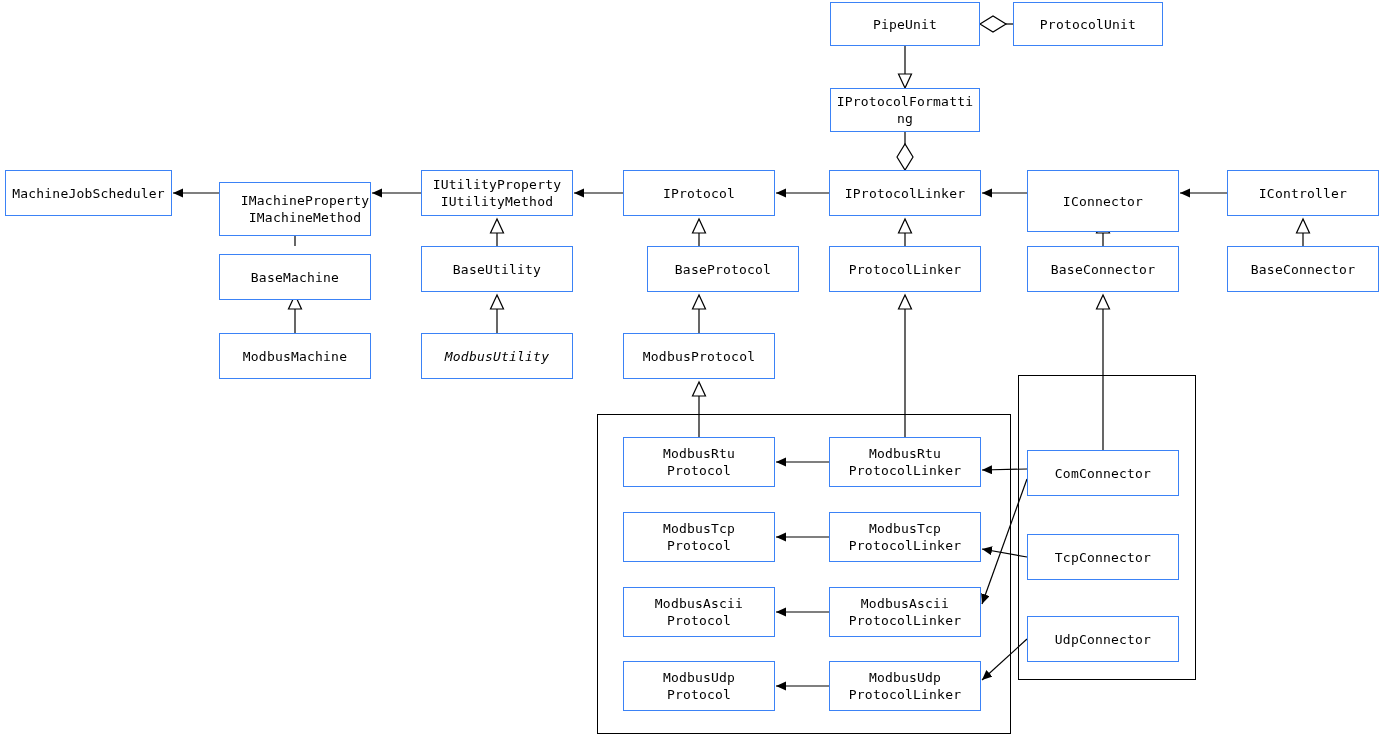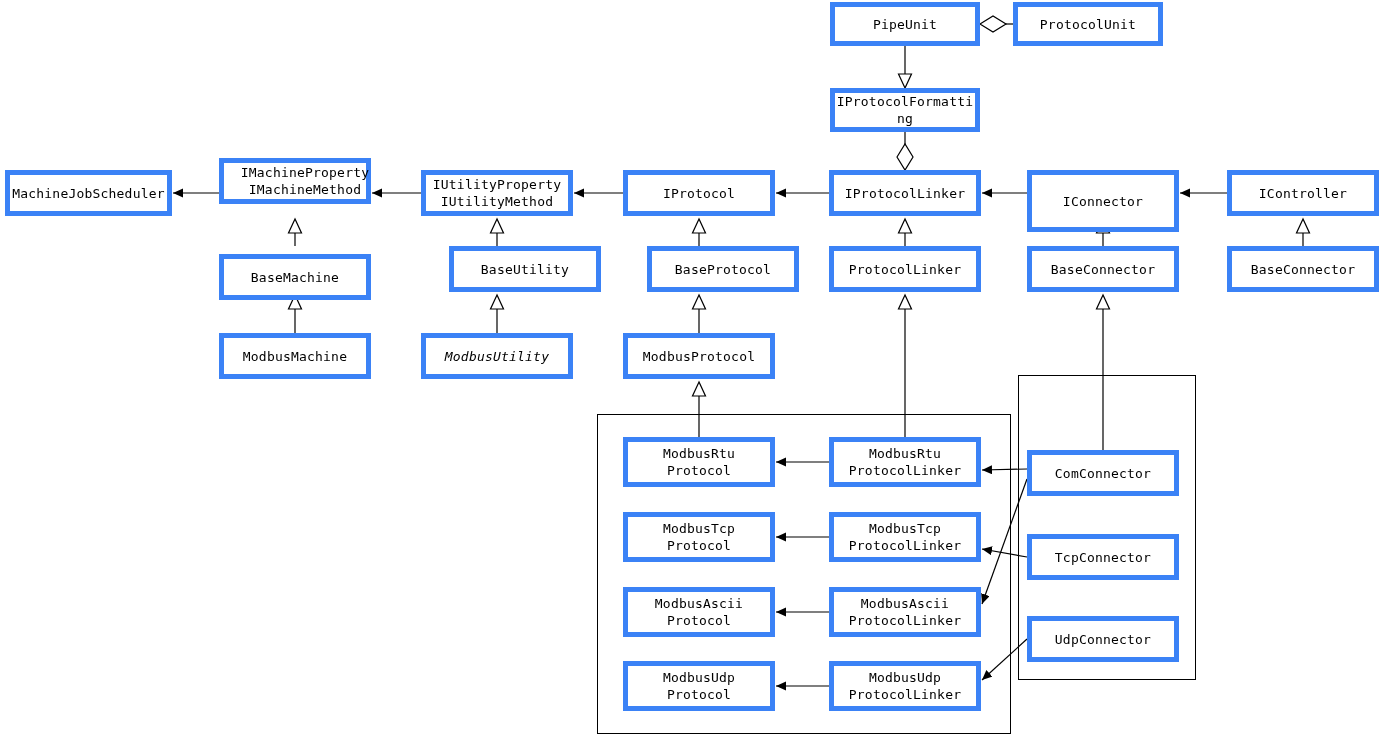--- a/index.html
+++ b/index.html
@@ -22,21 +22,21 @@
     position: absolute;
     left: 0;
     top: 0;
     width: 1380px;
     height: 738px;
     pointer-events: none;
   }
   .node {
     position: absolute;
     box-sizing: border-box;
-    border: 5px solid #3b82f6;
+    border: 1px solid #3b82f6;
     background: #ffffff;
     display: flex;
     align-items: center;
     justify-content: center;
     text-align: center;
     font-size: 13px;
     line-height: 17px;
     color: #000000;
     letter-spacing: 0.2px;
     white-space: pre-line;
@@ -110,30 +110,30 @@
   <div id="groups">
       <div class="group-rect" style="left: 597px; top: 414px; width: 414px; height: 320px;"></div>
       <div class="group-rect" style="left: 1018px; top: 375px; width: 178px; height: 305px;"></div>
     </div>
   <div id="nodes">
       <div class="node" style="left: 830px; top: 2px; width: 150px; height: 44px;">PipeUnit</div>
       <div class="node" style="left: 1013px; top: 2px; width: 150px; height: 44px;">ProtocolUnit</div>
       <div class="node" style="left: 830px; top: 88px; width: 150px; height: 44px;">IProtocolFormatti
 ng</div>
       <div class="node" style="left: 5px; top: 170px; width: 167px; height: 46px;">MachineJobScheduler</div>
-      <div class="node" style="left: 219px; top: 158px; width: 152px; height: 46px; padding-left: 20px;">IMachineProperty
+      <div class="node" style="left: 219px; top: 182px; width: 152px; height: 54px; padding-left: 20px;">IMachineProperty
 IMachineMethod</div>
       <div class="node" style="left: 421px; top: 170px; width: 152px; height: 46px;">IUtilityProperty
 IUtilityMethod</div>
       <div class="node" style="left: 623px; top: 170px; width: 152px; height: 46px;">IProtocol</div>
       <div class="node" style="left: 829px; top: 170px; width: 152px; height: 46px;">IProtocolLinker</div>
       <div class="node" style="left: 1027px; top: 170px; width: 152px; height: 62px;">IConnector</div>
       <div class="node" style="left: 1227px; top: 170px; width: 152px; height: 46px;">IController</div>
       <div class="node" style="left: 219px; top: 254px; width: 152px; height: 46px;">BaseMachine</div>
-      <div class="node" style="left: 421px; top: 246px; width: 152px; height: 46px; margin-left: 28px;">BaseUtility</div>
+      <div class="node" style="left: 421px; top: 246px; width: 152px; height: 46px;">BaseUtility</div>
       <div class="node" style="left: 623px; top: 246px; width: 152px; height: 46px; margin-left: 24px;">BaseProtocol</div>
       <div class="node" style="left: 829px; top: 246px; width: 152px; height: 46px;">ProtocolLinker</div>
       <div class="node" style="left: 1027px; top: 246px; width: 152px; height: 46px;">BaseConnector</div>
       <div class="node" style="left: 1227px; top: 246px; width: 152px; height: 46px;">BaseConnector</div>
       <div class="node" style="left: 219px; top: 333px; width: 152px; height: 46px;">ModbusMachine</div>
       <div class="node" style="left: 421px; top: 333px; width: 152px; height: 46px; font-style: italic;">ModbusUtility</div>
       <div class="node" style="left: 623px; top: 333px; width: 152px; height: 46px;">ModbusProtocol</div>
       <div class="node" style="left: 623px; top: 437px; width: 152px; height: 50px;">ModbusRtu
 Protocol</div>
       <div class="node" style="left: 829px; top: 437px; width: 152px; height: 50px;">ModbusRtu

